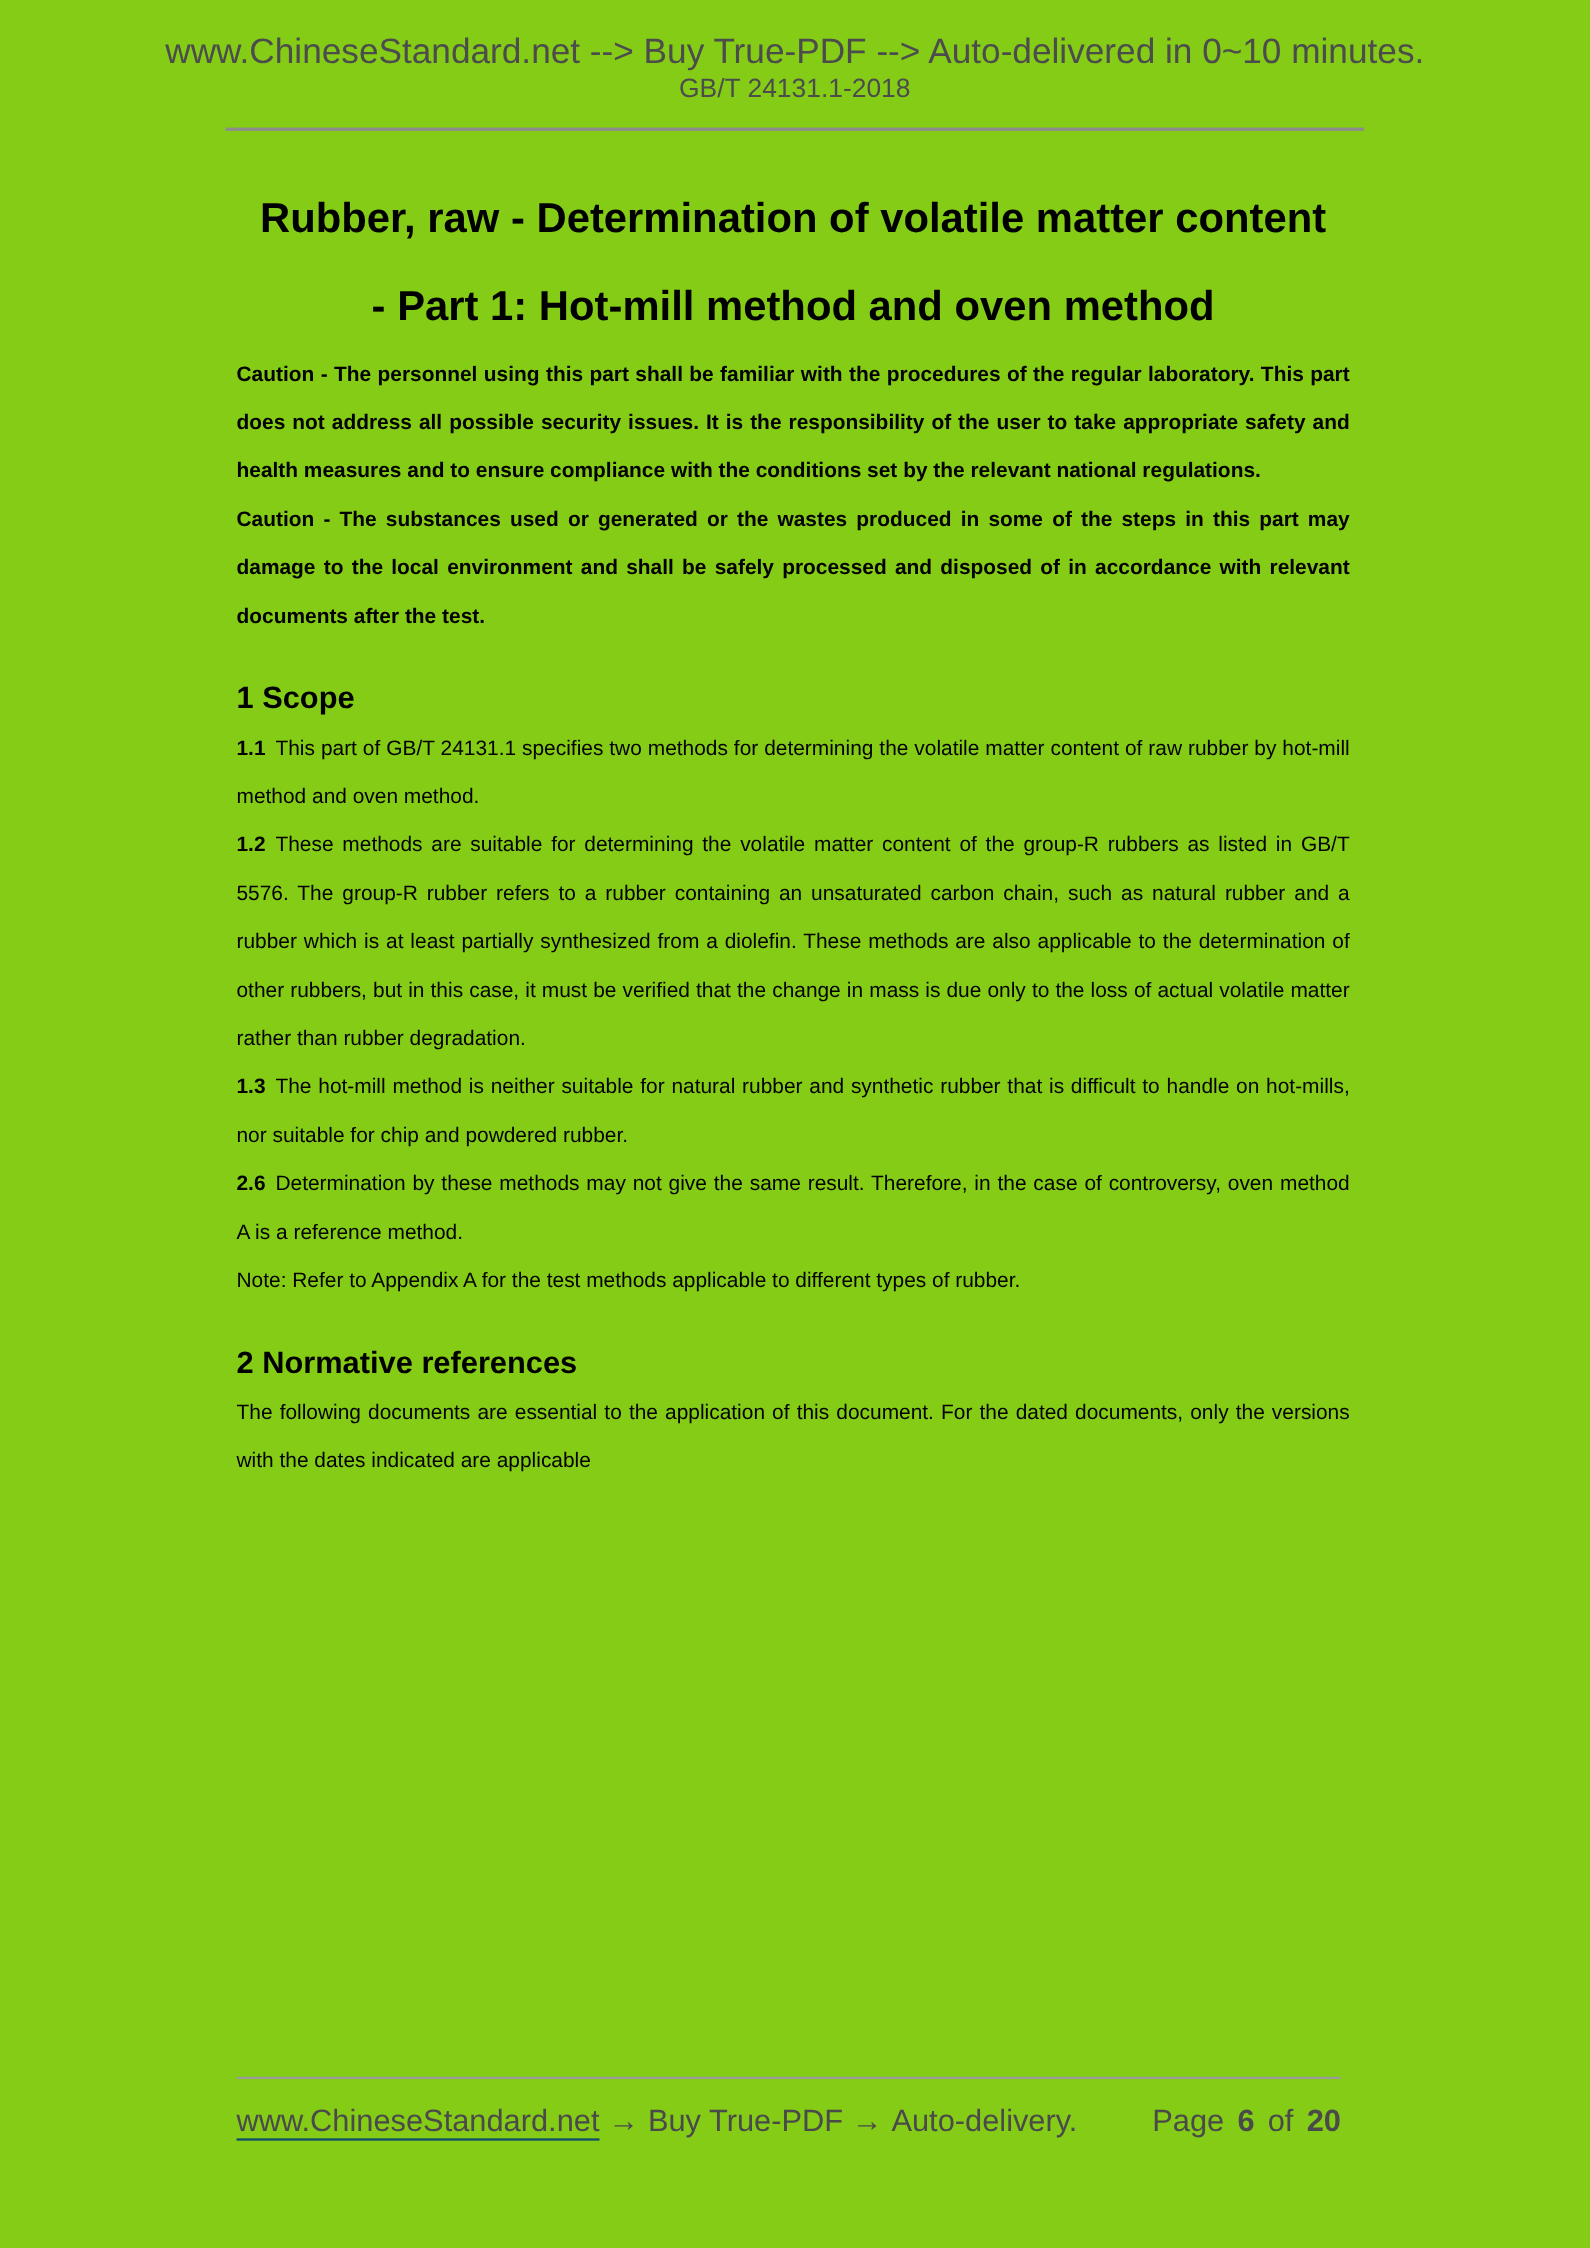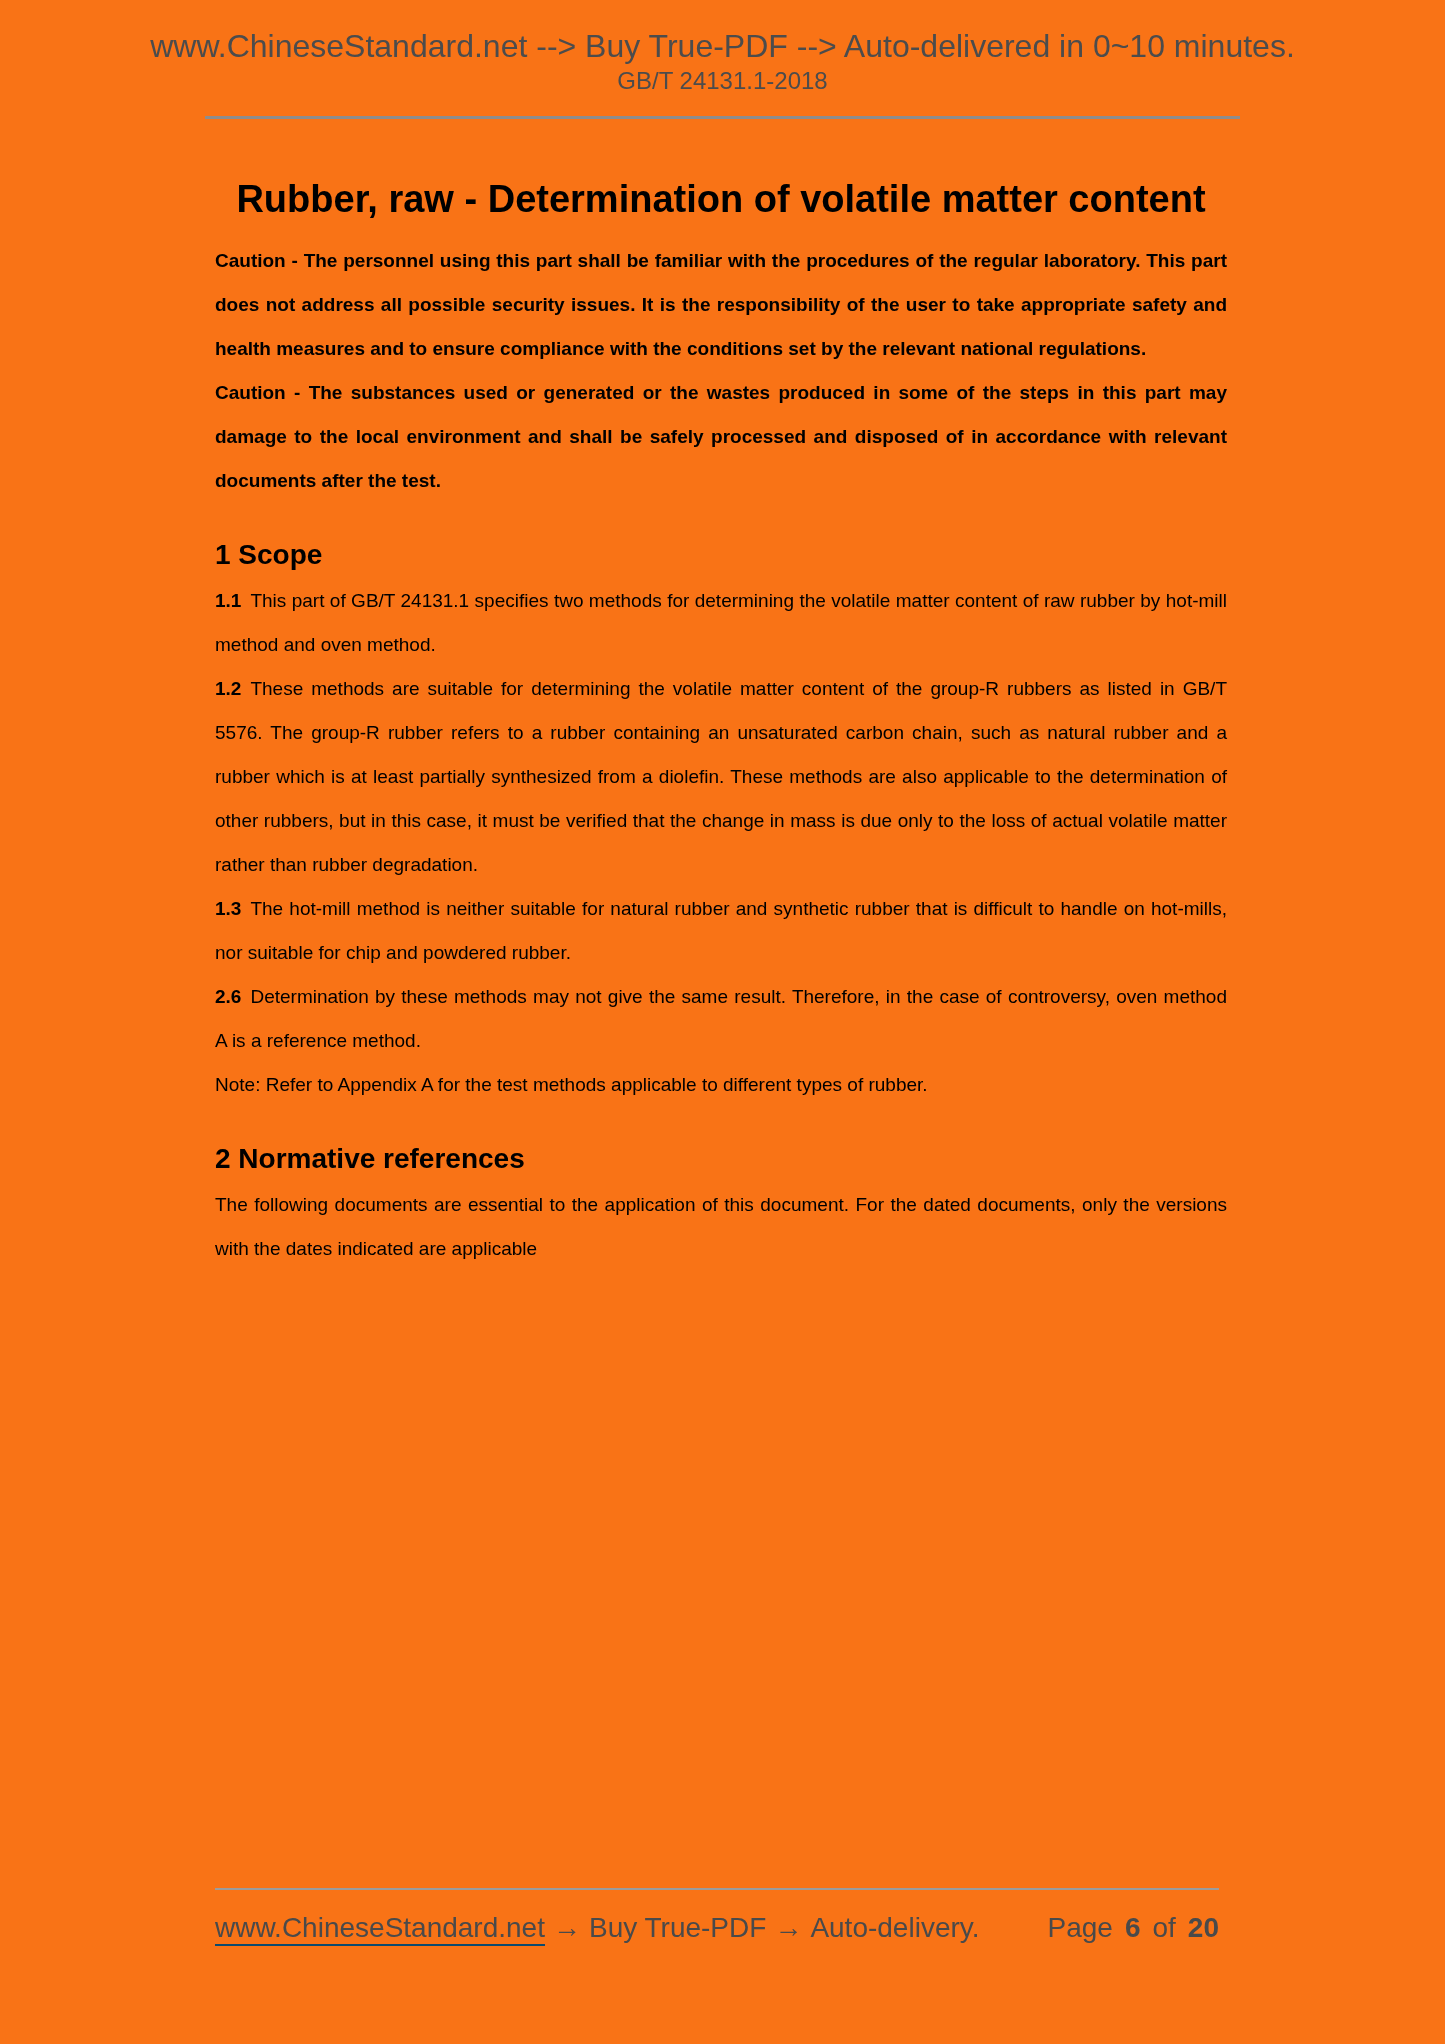--- a/index.html
+++ b/index.html
@@ -1,20 +1,20 @@
 <!DOCTYPE html>
 <html><head>
 <meta charset="utf-8">
 <style>
   html, body { margin: 0; padding: 0; background: #fff; }
   .page {
     position: relative;
     width: 1445px;
     height: 2044px;
-    background: #f97316;
+    background: #84cc16;
     font-family: "Liberation Sans", sans-serif;
     color: #000;
     overflow: hidden;
   }
   
   .header { padding-top: 26px; text-align: center; color: #4c4c4c; }
   .tagline { font-size: 32px; line-height: 40px; white-space: nowrap; }
   .std-code { font-size: 24px; line-height: 30px; }
   .header-rule {
     width: 1035px;
@@ -87,20 +87,21 @@
   <div class="header">
     <div class="tagline">www.ChineseStandard.net --&gt; Buy True-PDF --&gt; Auto-delivered in 0~10 minutes.</div>
     <div class="std-code">GB/T 24131.1-2018</div>
   </div>
   <div class="header-rule"></div>
 
   <div class="content">
 
     <div class="doc-title">
       <div>Rubber, raw - Determination of volatile matter content</div>
+      <div>- Part 1: Hot-mill method and oven method</div>
     </div>
 
     <p class="caution first-para">Caution - The personnel using this part shall be familiar with the procedures of the regular laboratory. This part does not address all possible security issues. It is the responsibility of the user to take appropriate safety and health measures and to ensure compliance with the conditions set by the relevant national regulations.</p>
 
     <p class="caution mt">Caution - The substances used or generated or the wastes produced in some of the steps in this part may damage to the local environment and shall be safely processed and disposed of in accordance with relevant documents after the test.</p>
 
     <h2 class="section-heading">1 Scope</h2>
 
     <p class="mt"><b class="clause-num">1.1</b><span>This part of GB/T 24131.1 specifies two methods for determining the volatile matter content of raw rubber by hot-mill method and oven method.</span></p>
 

